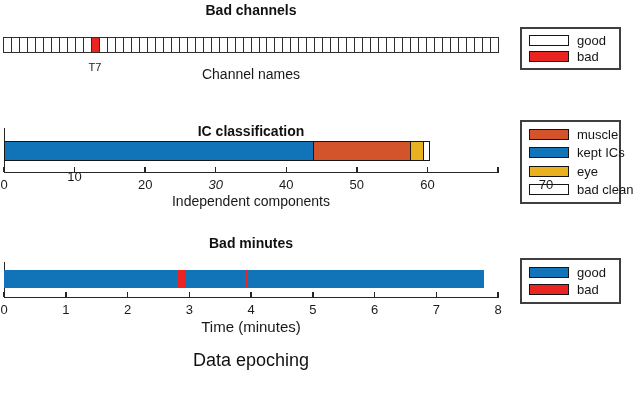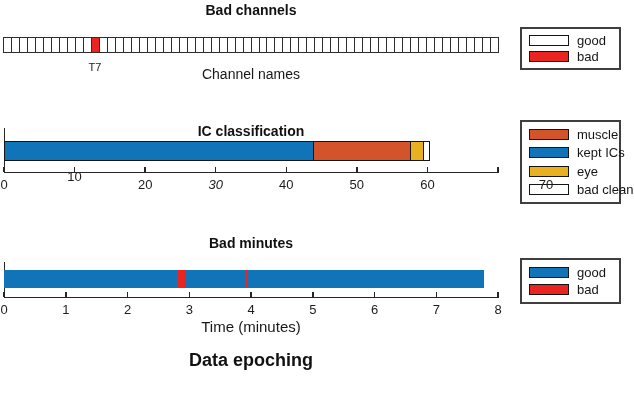--- a/index.html
+++ b/index.html
@@ -37,21 +37,21 @@
     border:2px solid #3f3f3f; box-sizing:border-box;
     display:flex; flex-direction:column; justify-content:space-evenly; padding:2px 0 2px 7px;
   }
   .legend-1 { top:27px;  height:43px; }
   .legend-2 { top:120px; height:84px; }
   .legend-3 { top:258px; height:46px; }
   .legend-row { display:flex; align-items:center; gap:8px; }
   .swatch { width:40px; height:11px; border:1.5px solid #141414; box-sizing:border-box; background:#fff; flex:0 0 auto; }
   .legend-label { font-size:13px; color:#161616; white-space:nowrap; }
   
-  .footer-title { position:absolute; left:0; top:350px; width:502px; text-align:center; font-weight:bold; font-size:18px; color:#111; }
+  .footer-title { position:absolute; left:0; top:350px; width:502px; text-align:center; font-weight:normal; font-size:18px; color:#111; }
   .footer-text  { position:absolute; left:0; top:372px; width:502px; text-align:center; font-size:16px; color:#181818; }
 </style>
 </head>
 <body>
 
 <div class="figure">
 
   <div class="sec-title" style="top:2px">Bad channels</div>
   <div class="strip">
       <div class="cell"></div>
@@ -121,20 +121,21 @@
   <div class="xlabel" style="top:66px">Channel names</div>
 
   <div class="sec-title" style="top:123px">IC classification</div>
   <div class="axis-frame" style="top:128px; height:45px"></div>
   <div class="ic-bar">
       <div class="ic-seg" style="width: 310.514px; background: rgb(17, 115, 184);"></div>
       <div class="ic-seg" style="width: 98.8px; background: rgb(211, 83, 42);"></div>
       <div class="ic-seg" style="width: 14.1143px; background: rgb(233, 176, 31);"></div>
       <div class="ic-seg" style="width: 7.05714px; background: rgb(255, 255, 255);"></div>
     </div>
+  <div class="xlabel" style="top:193px">Independent components</div>
 
   <div class="sec-title" style="top:235px">Bad minutes</div>
   <div class="axis-frame" style="top:262px; height:36px"></div>
   <div class="seg-bar">
       <div class="seg-bad" style="left: 0px; width: 480.415px; background: rgb(17, 115, 184);"></div>
       <div class="seg-bad" style="left: 172.9px; width: 8.0275px; background: rgb(234, 36, 32);"></div>
       <div class="seg-bad" style="left: 241.442px; width: 2.47px; background: rgb(234, 36, 32);"></div>
     </div>
   <div class="xlabel" style="top:318px; font-size:15px">Time (minutes)</div>
 

